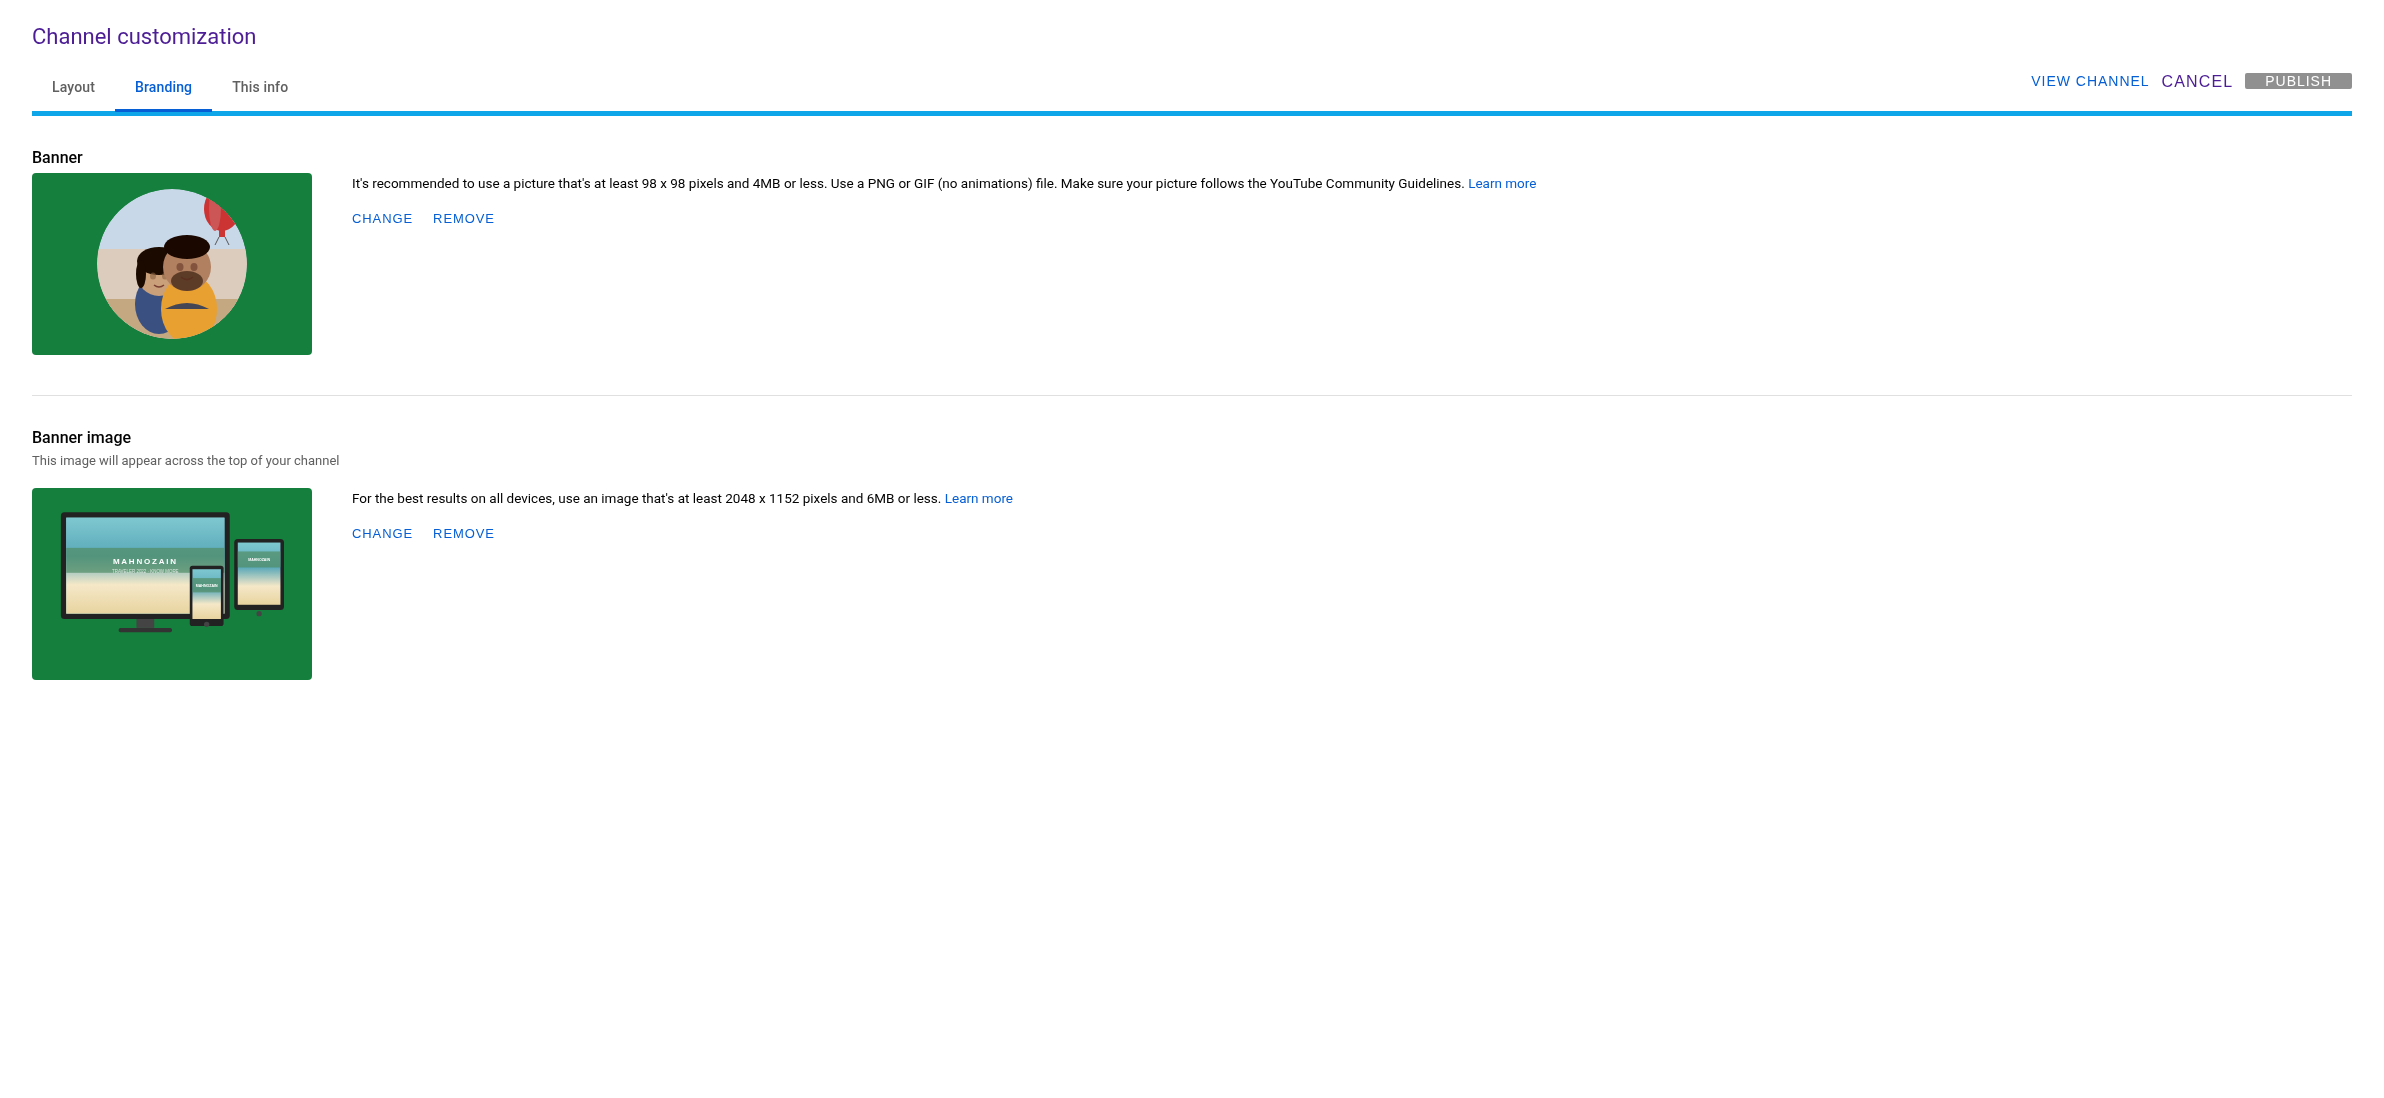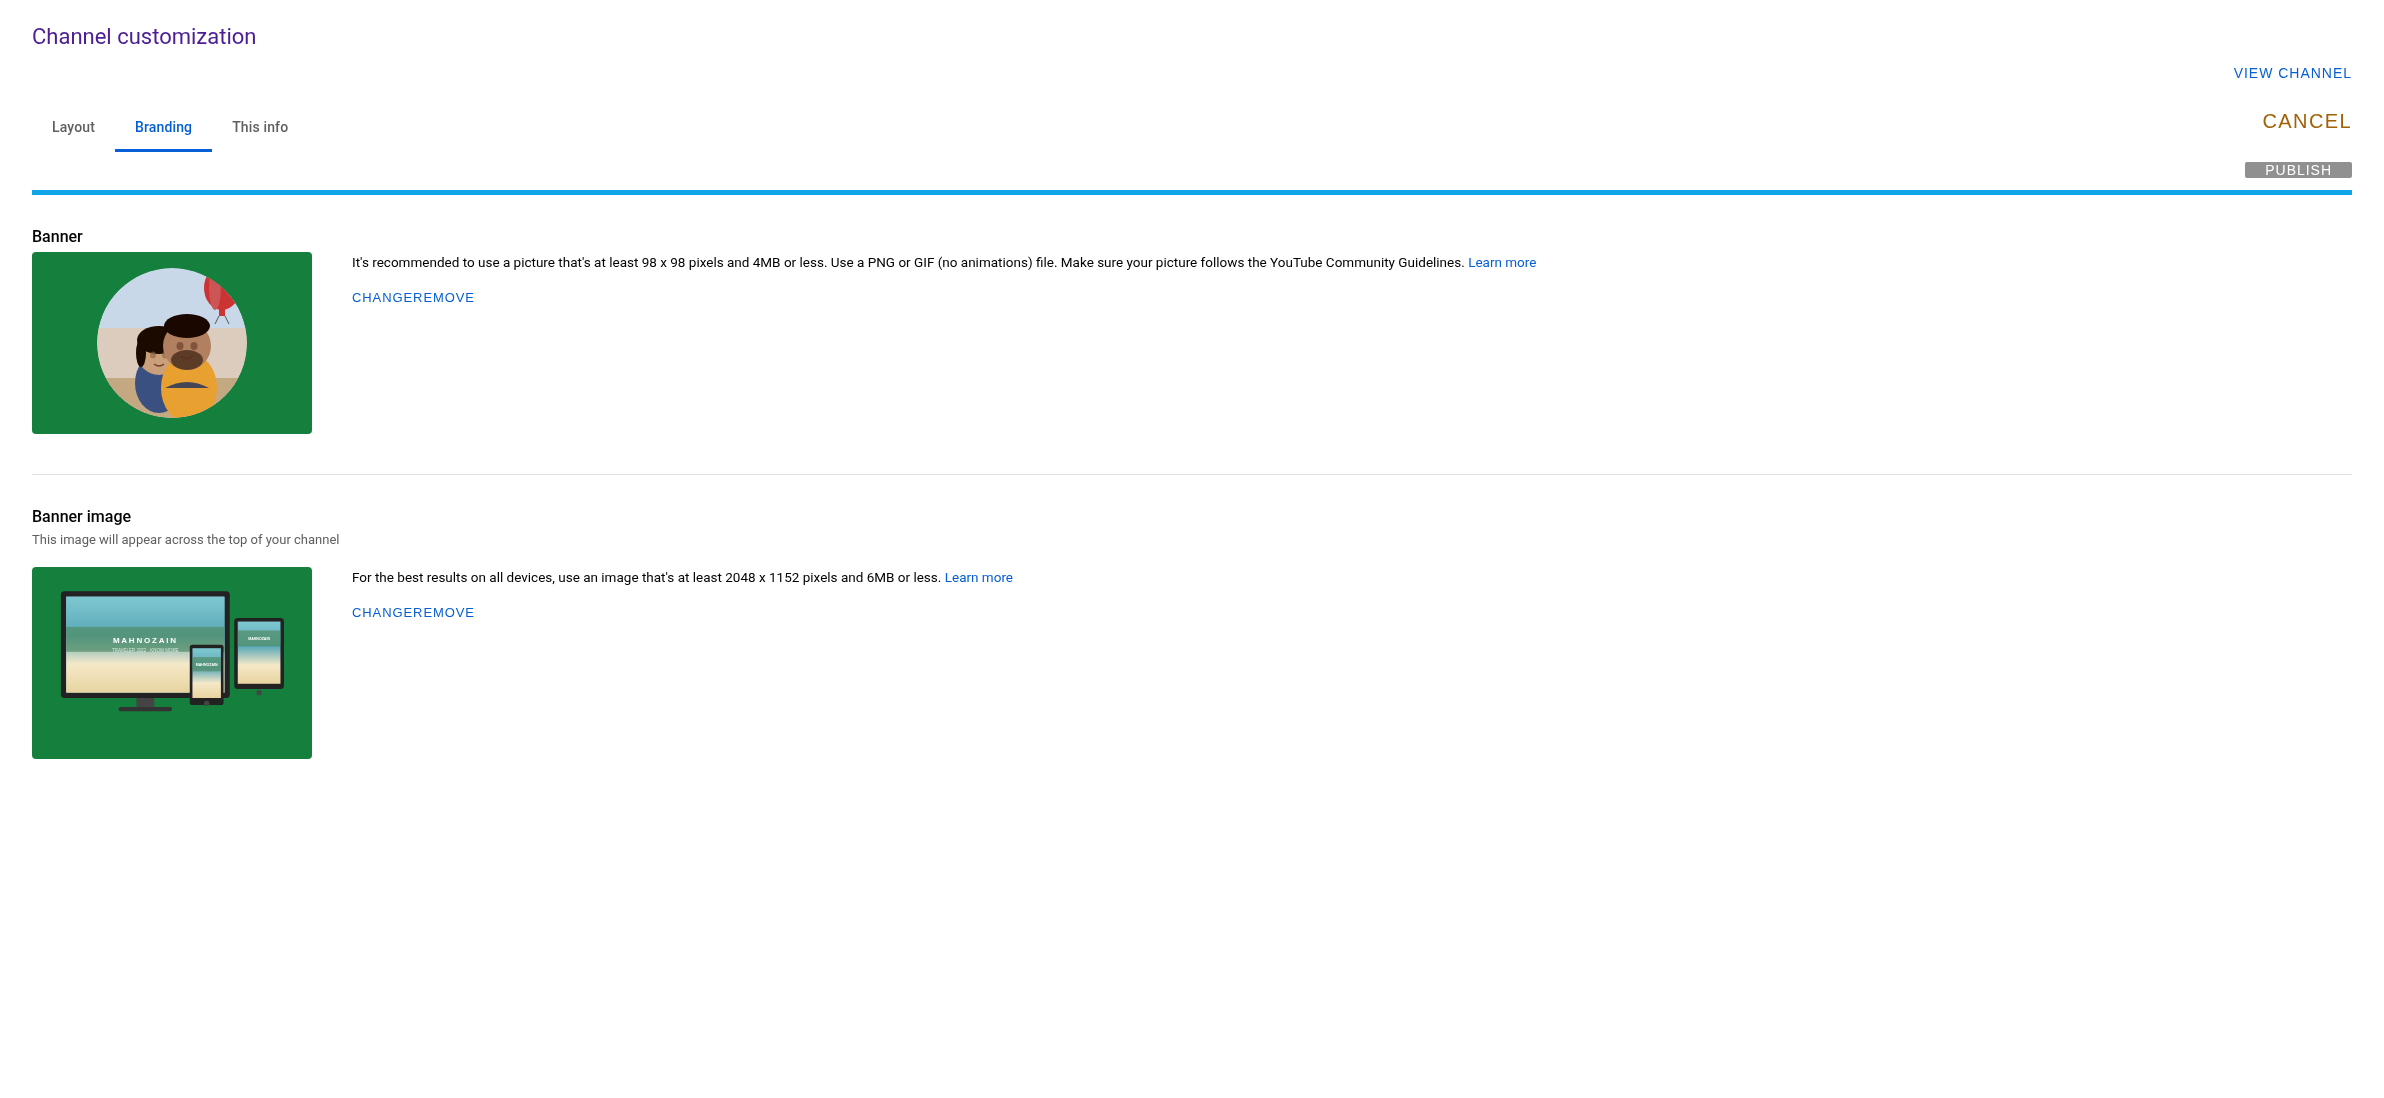--- a/index.html
+++ b/index.html
@@ -6,42 +6,42 @@
     body { font-family: 'Roboto', Arial, sans-serif; background: #fff; color: #030303; font-size: 14px; }
 
     .header { padding: 24px 32px 0 32px; }
     .page-title { font-size: 22px; font-weight: 400; color: #4c1d95; margin-bottom: 16px; }
 
     .tabs-row { display: flex; align-items: center; justify-content: space-between; border-bottom: 5px solid #0ea5e9; }
     .tabs { display: flex; gap: 0; }
     .tab { padding: 14px 20px; font-size: 14px; font-weight: 500; color: #606060; cursor: pointer; text-transform: none; letter-spacing: 0.01em; border-bottom: 3px solid transparent; margin-bottom: -1px; }
     .tab.active { color: #065fd4; border-bottom: 3px solid #065fd4; }
 
-    .header-actions { display: flex; align-items: flex-end; gap: 29px; padding-bottom: 12px; flex-direction: column; }
+    .header-actions { display: flex; align-items: flex-start; gap: 12px; padding-bottom: 12px; }
     .btn-view-channel { color: #065fd4; font-size: 14px; font-weight: 500; background: none; border: none; cursor: pointer; text-transform: uppercase; letter-spacing: 0.07em; }
-    .btn-cancel { color: #a16207; font-size: 20px; font-weight: 500; background: none; border: none; cursor: pointer; text-transform: uppercase; letter-spacing: 0.07em; }
+    .btn-cancel { color: #4c1d95; font-size: 16px; font-weight: 500; background: none; border: none; cursor: pointer; text-transform: uppercase; letter-spacing: 0.07em; }
     .btn-publish { background: #909090; color: #fff; border: none; padding: 0 20px; font-size: 14px; font-weight: 500; cursor: pointer; text-transform: uppercase; letter-spacing: 0.07em; border-radius: 2px; }
 
     .content { padding: 32px 32px; }
 
     .section { margin-bottom: 40px; }
     .section-title { font-size: 16px; font-weight: 500; color: #030303; margin-bottom: 6px; }
     .section-desc { font-size: 13px; color: #606060; margin-bottom: 20px; }
 
     .section-body { display: flex; gap: 40px; align-items: flex-start; }
     .preview-box { width: 280px; min-height: 170px; background: #15803d; border-radius: 4px; display: flex; align-items: center; justify-content: center; flex-shrink: 0; padding: 16px; }
 
     
     .banner-mockup { width: 240px; height: 160px; position: relative; display: flex; align-items: flex-end; justify-content: center; }
 
     .info-panel { flex: 1; }
     .info-text { font-size: 13.5px; color: #030303; line-height: 1.6; margin-bottom: 16px; }
     .info-link { color: #065fd4; text-decoration: none; cursor: pointer; }
 
-    .actions { display: flex; margin-top: 4px; }
+    .actions { display: flex; gap: 20px; margin-top: 4px; }
     .btn-action { color: #065fd4; font-size: 13px; font-weight: 500; background: none; border: none; cursor: pointer; text-transform: uppercase; letter-spacing: 0.07em; padding: 0; }
 
     .divider { border: none; border-top: 1px solid #e0e0e0; margin: 8px 0 32px 0; }
 
     
     .profile-svg-wrap { width: 150px; height: 150px; border-radius: 50%; overflow: hidden; }
   </style>
 </head>
 <body>
 

